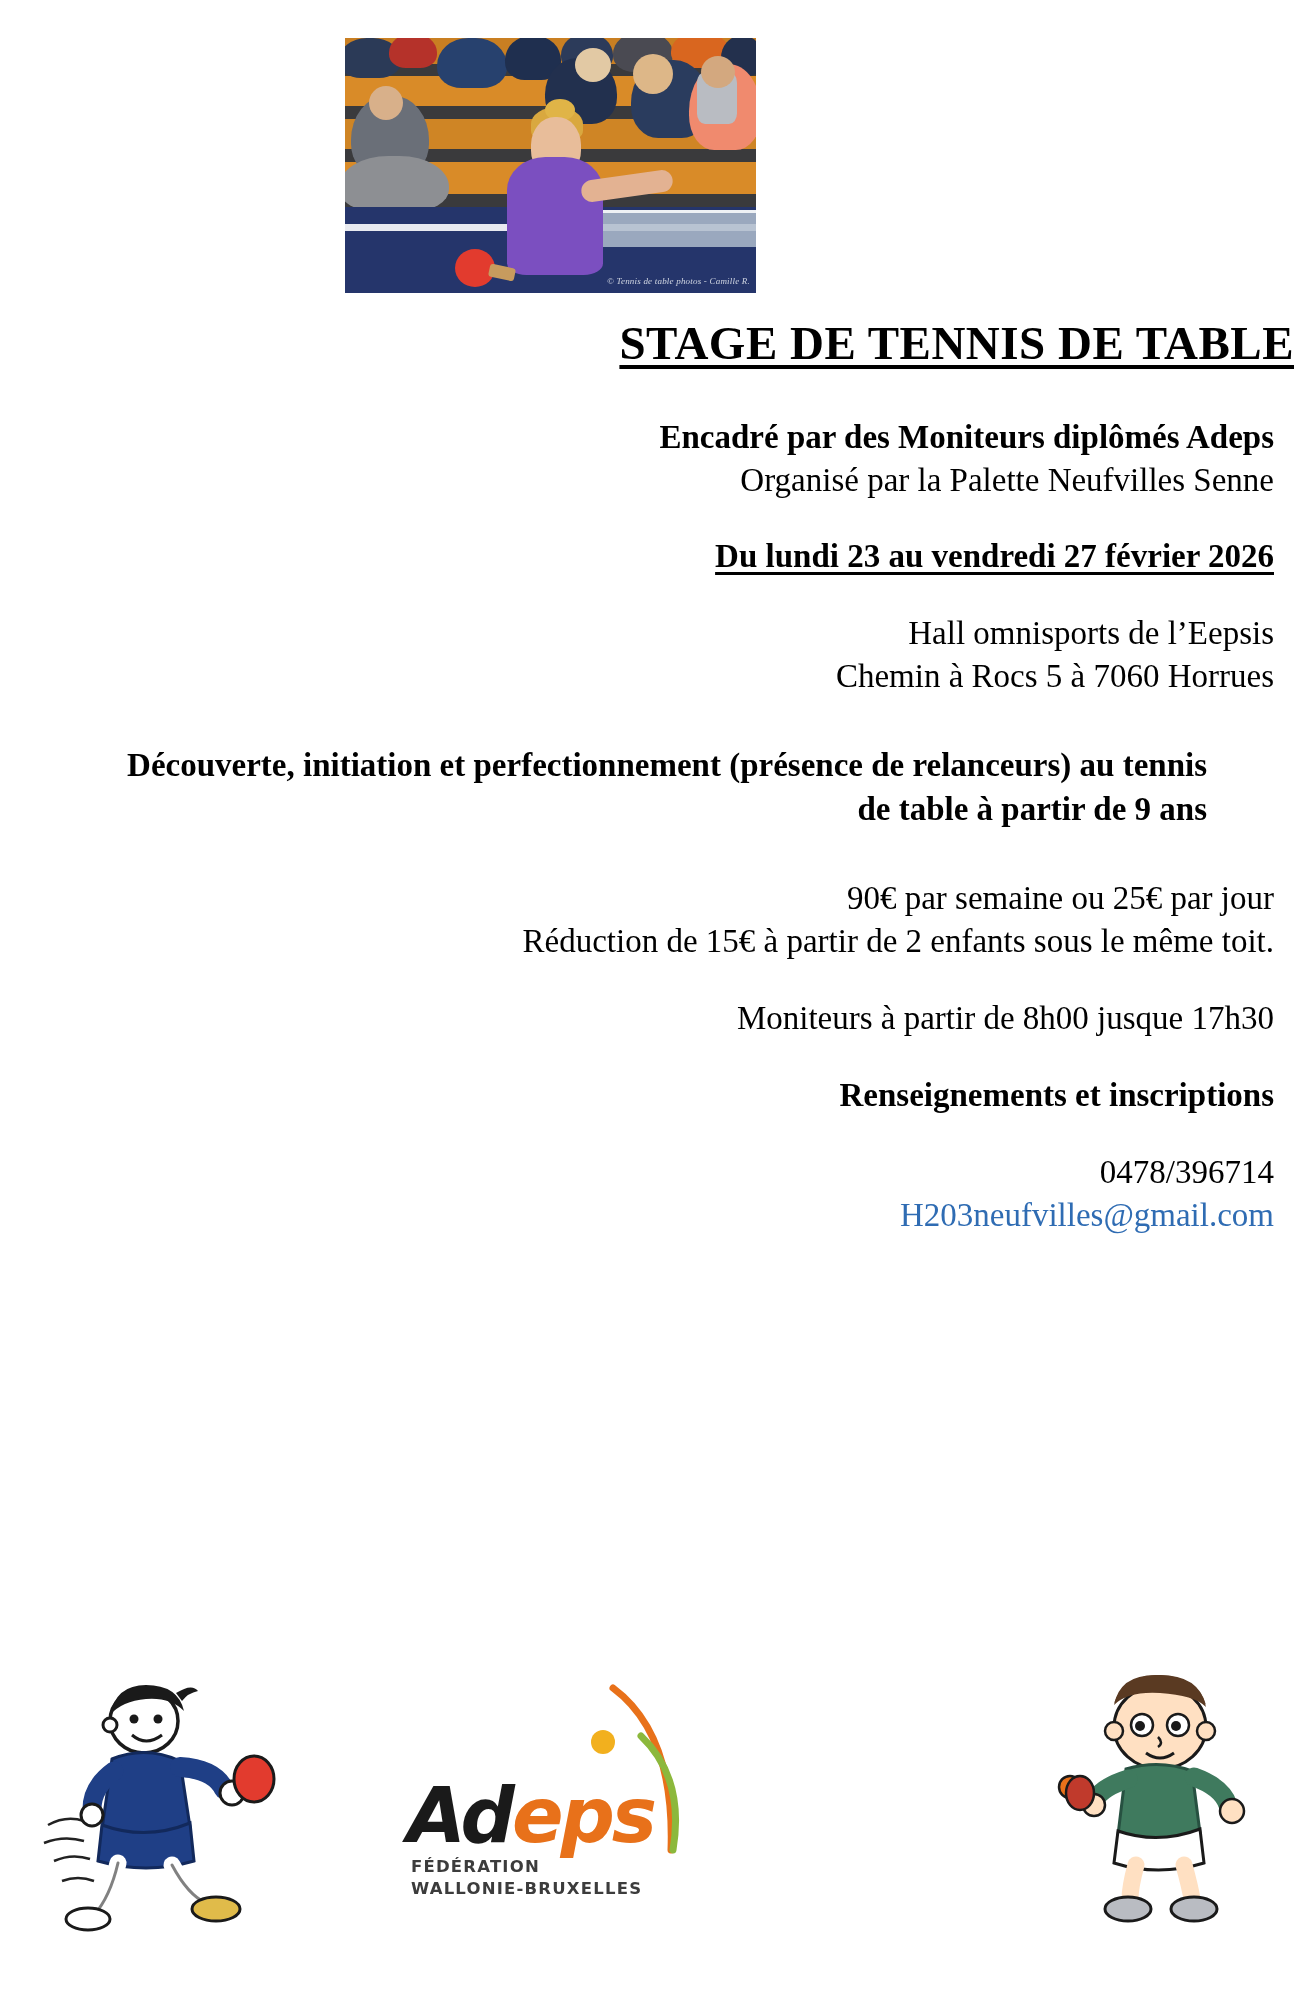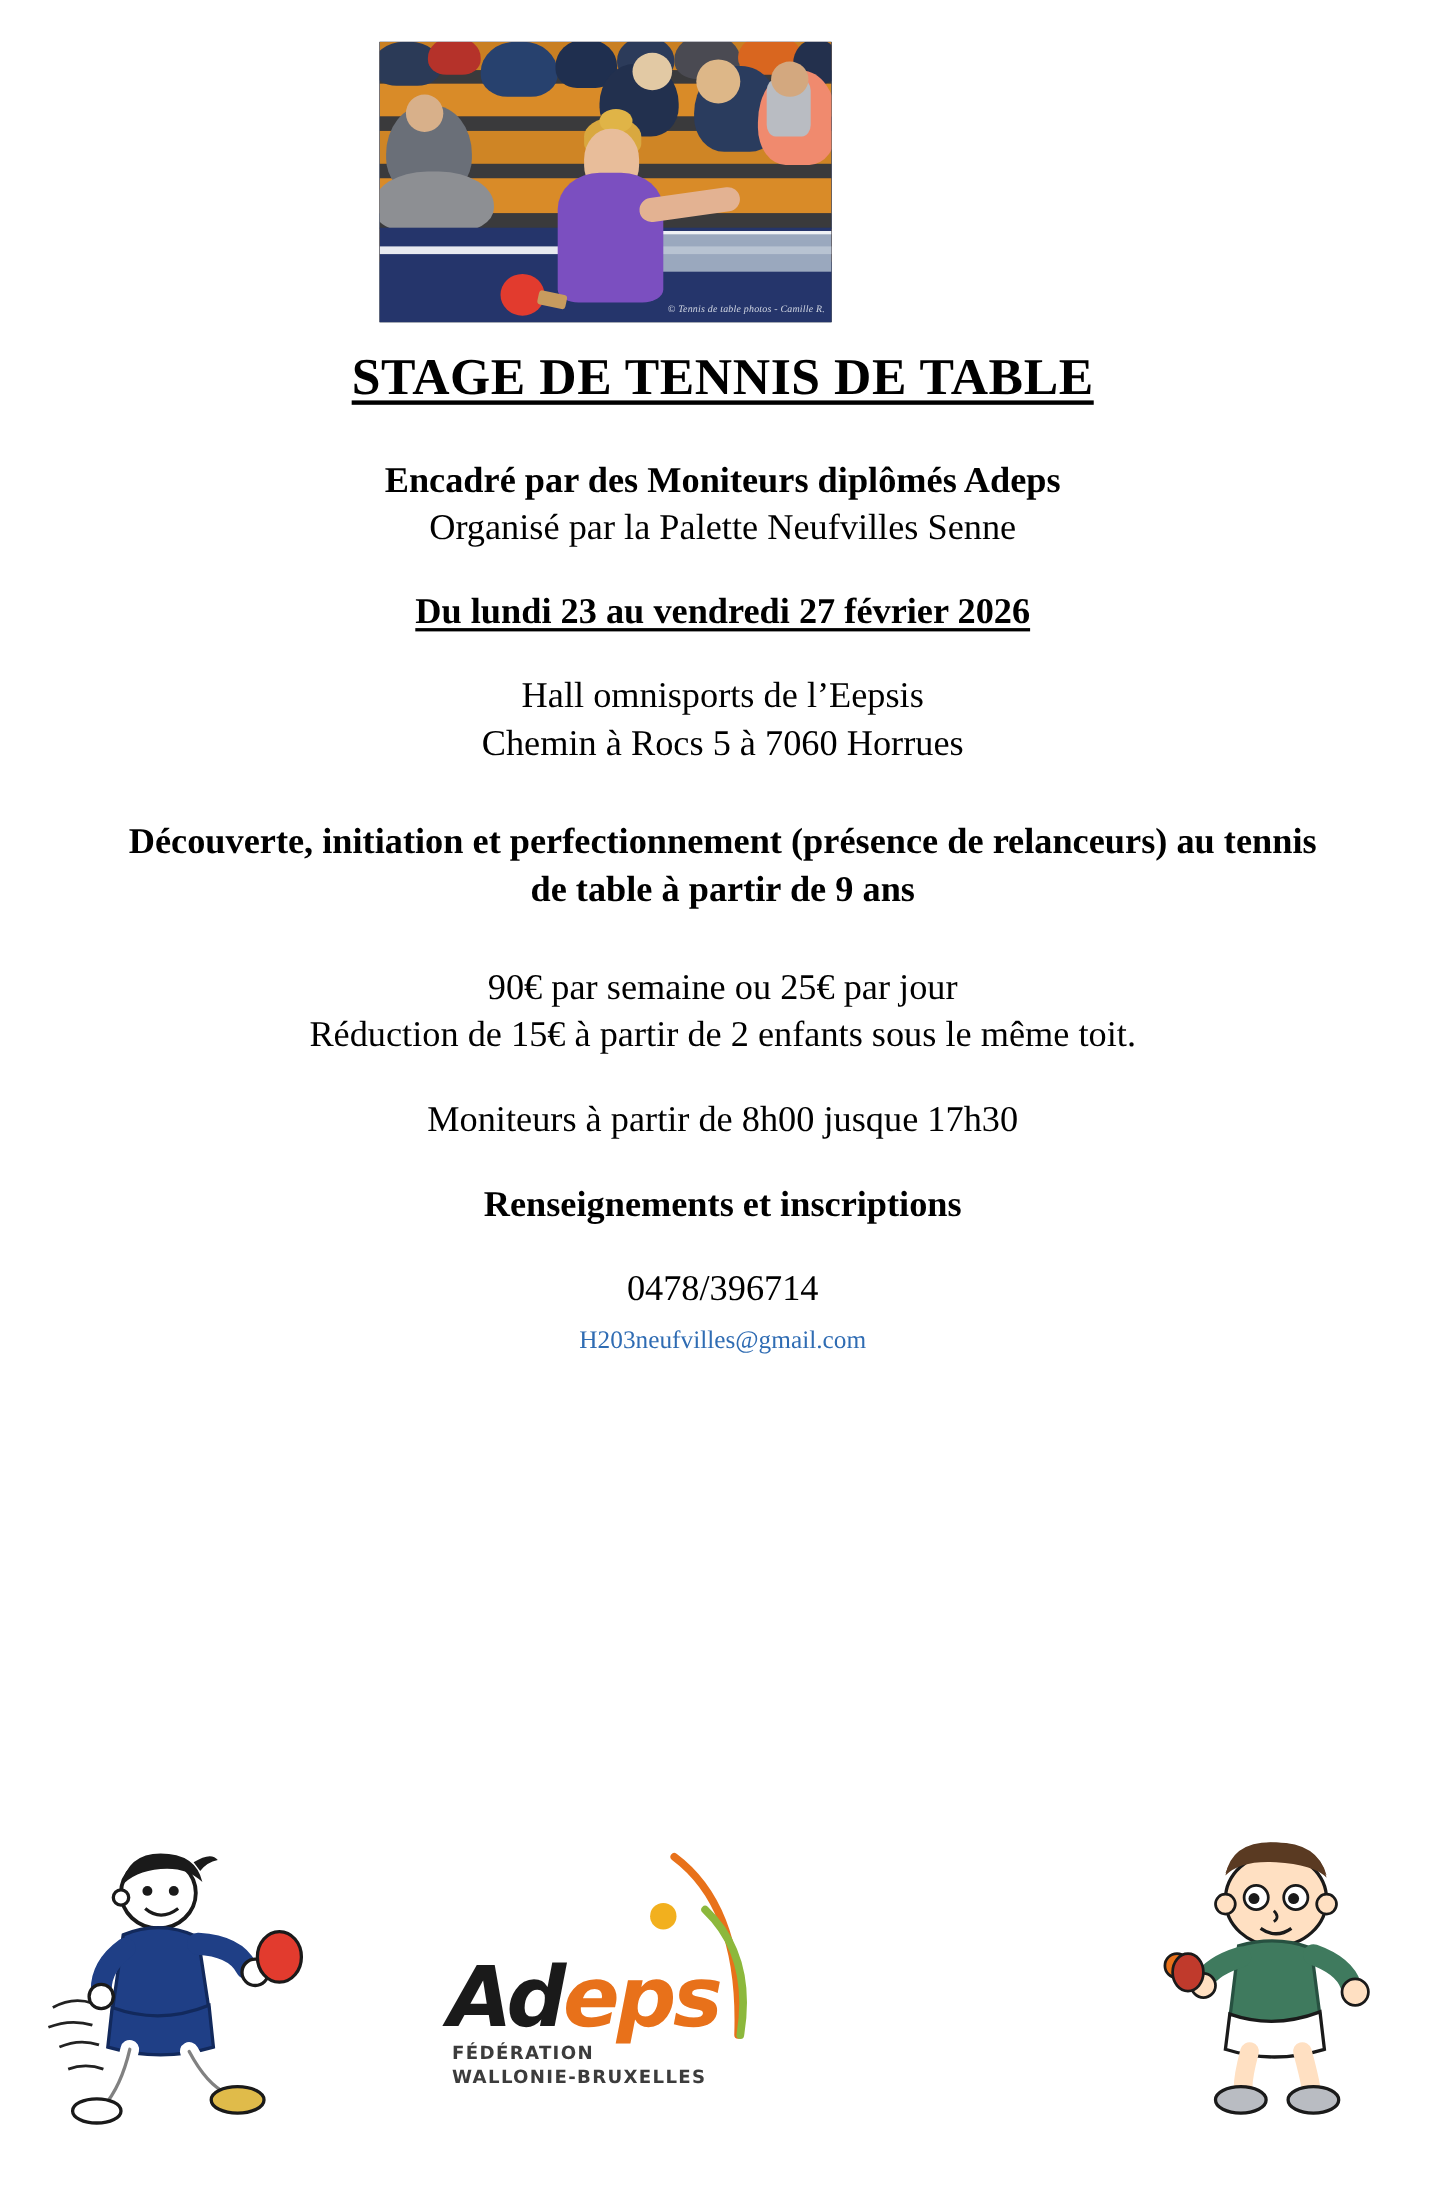--- a/index.html
+++ b/index.html
@@ -153,21 +153,21 @@
     letter-spacing: 0.2px;
     white-space: nowrap;
   }
 
   
   .content {
     position: absolute;
     left: 0;
     top: 318px;
     width: 1314px;
-    text-align: center;
+    text-align: right;
   }
 
   .doc-title {
     font-size: 47px;
     font-weight: bold;
     letter-spacing: 0.5px;
     line-height: 1.1;
     margin: 0;
     padding: 0 20px;
   }
@@ -191,21 +191,21 @@
   }
   .para {
     font-size: 33px;
     font-weight: bold;
     line-height: 1.32;
     margin: 12px auto;
     width: 1100px;
   }
   .email {
     color: #2f6cb3;
-    font-size: 23px;
+    font-size: 33px;
     line-height: 1.3;
     margin: 0;
     text-decoration: none;
     display: inline-block;
   }
   .gap-md { height: 34px; }
   .gap-lg { height: 46px; }
 
   
   .footer {

